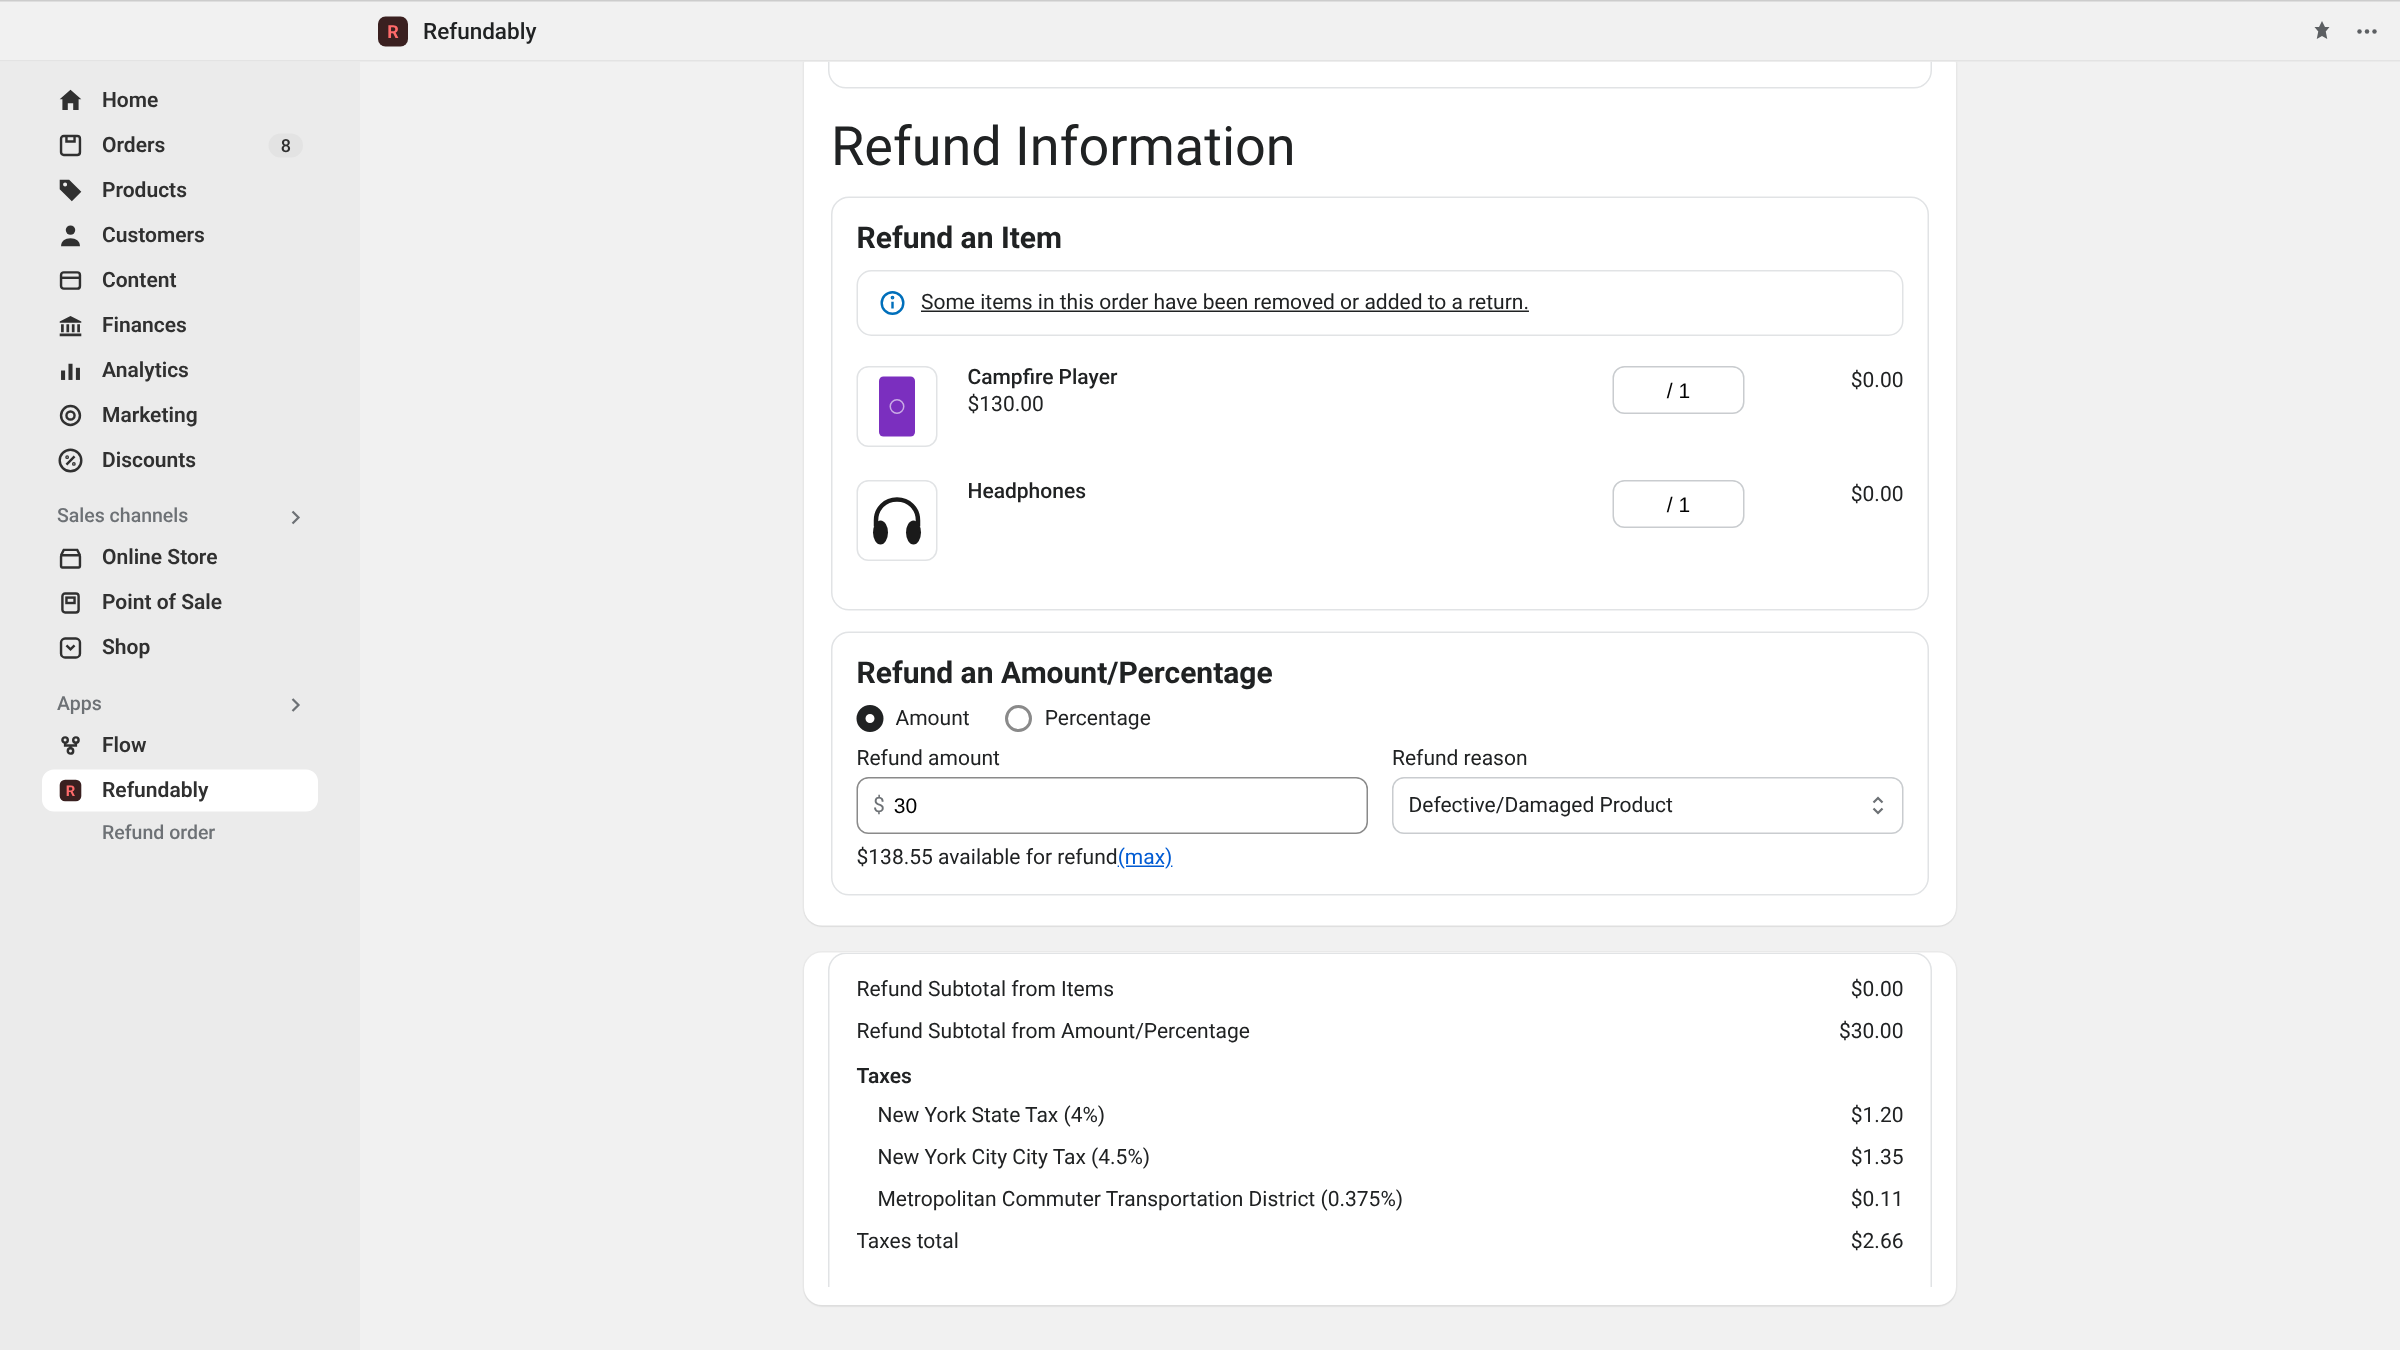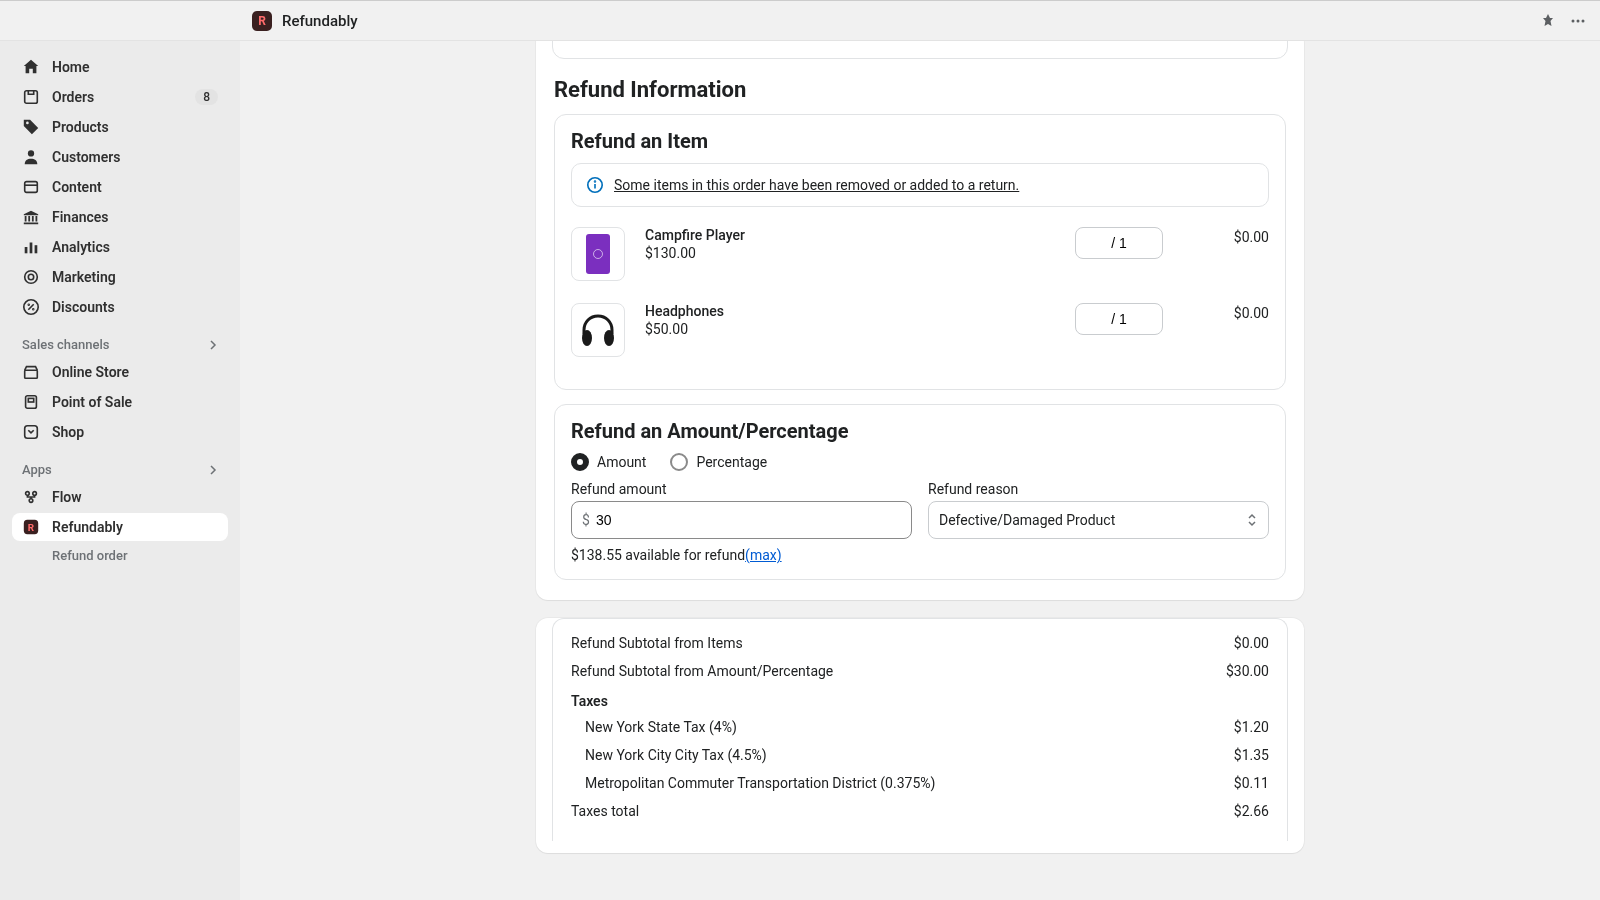--- a/index.html
+++ b/index.html
@@ -31,21 +31,21 @@
 }
 .topbar-title { font-weight: 500; font-size: 15px; }
 .topbar-right { margin-left: auto; display: flex; align-items: center; gap: 14px; }
 .pin-icon, .more-icon { width: 16px; height: 16px; cursor: pointer; color: #5c5f62; }
 
 .layout { display: flex; height: calc(100% - 41px); }
 
 .sidebar {
   width: 240px;
   background: #ebebeb;
-  padding: 12px 12px;
+  padding: 12px 28px;
   overflow-y: auto;
 }
 .nav-item {
   display: flex; align-items: center; gap: 12px;
   padding: 5px 10px; border-radius: 8px;
   cursor: pointer; font-weight: 600; font-size: 14px;
   color: #303030;
   margin-bottom: 2px;
 }
 .nav-item.selected { background: #fff; }
@@ -88,21 +88,21 @@
   padding: 0;
 }
 .card-top-slice {
   height: 28px;
   border: 1px solid #e1e3e5;
   border-radius: 0 0 12px 12px;
   background:#fff;
   margin: 0 16px;
 }
 .card-inner { padding: 18px 18px 6px 18px; }
-.h1 { font-size: 22px; font-weight: 700; margin-bottom: 12px; }
+.h1 { font-size: 36px; font-weight: 400; margin-bottom: 12px; }
 
 .subcard {
   border: 1px solid #e1e3e5;
   border-radius: 12px;
   padding: 14px 16px 16px 16px;
   margin-bottom: 14px;
 }
 .h2 { font-size: 20px; font-weight: 700; margin-bottom: 10px; }
 
 .info-banner {
@@ -393,21 +393,20 @@
                 <div class="line-item">
                   <div class="thumb">
                     <svg class="thumb-headphones" viewBox="0 0 44 44">
                       <path d="M8 26v-4c0-8 6-14 14-14s14 6 14 14v4" fill="none" stroke="#1a1a1a" stroke-width="3"></path>
                       <ellipse cx="11" cy="30" rx="5" ry="8" fill="#1a1a1a"></ellipse>
                       <ellipse cx="33" cy="30" rx="5" ry="8" fill="#1a1a1a"></ellipse>
                     </svg>
                   </div>
                   <div class="item-info">
                     <div class="name">Headphones</div>
-                    <div class="price">$50.00</div>
                   </div>
                   <div><input class="qty-input" value="/ 1" style=""></div>
                   <div class="item-total">$0.00</div>
                 </div>
               </div>
           </div>
 
           <div class="subcard">
             <div class="h2">Refund an Amount/Percentage</div>
             <div class="radio-row">

